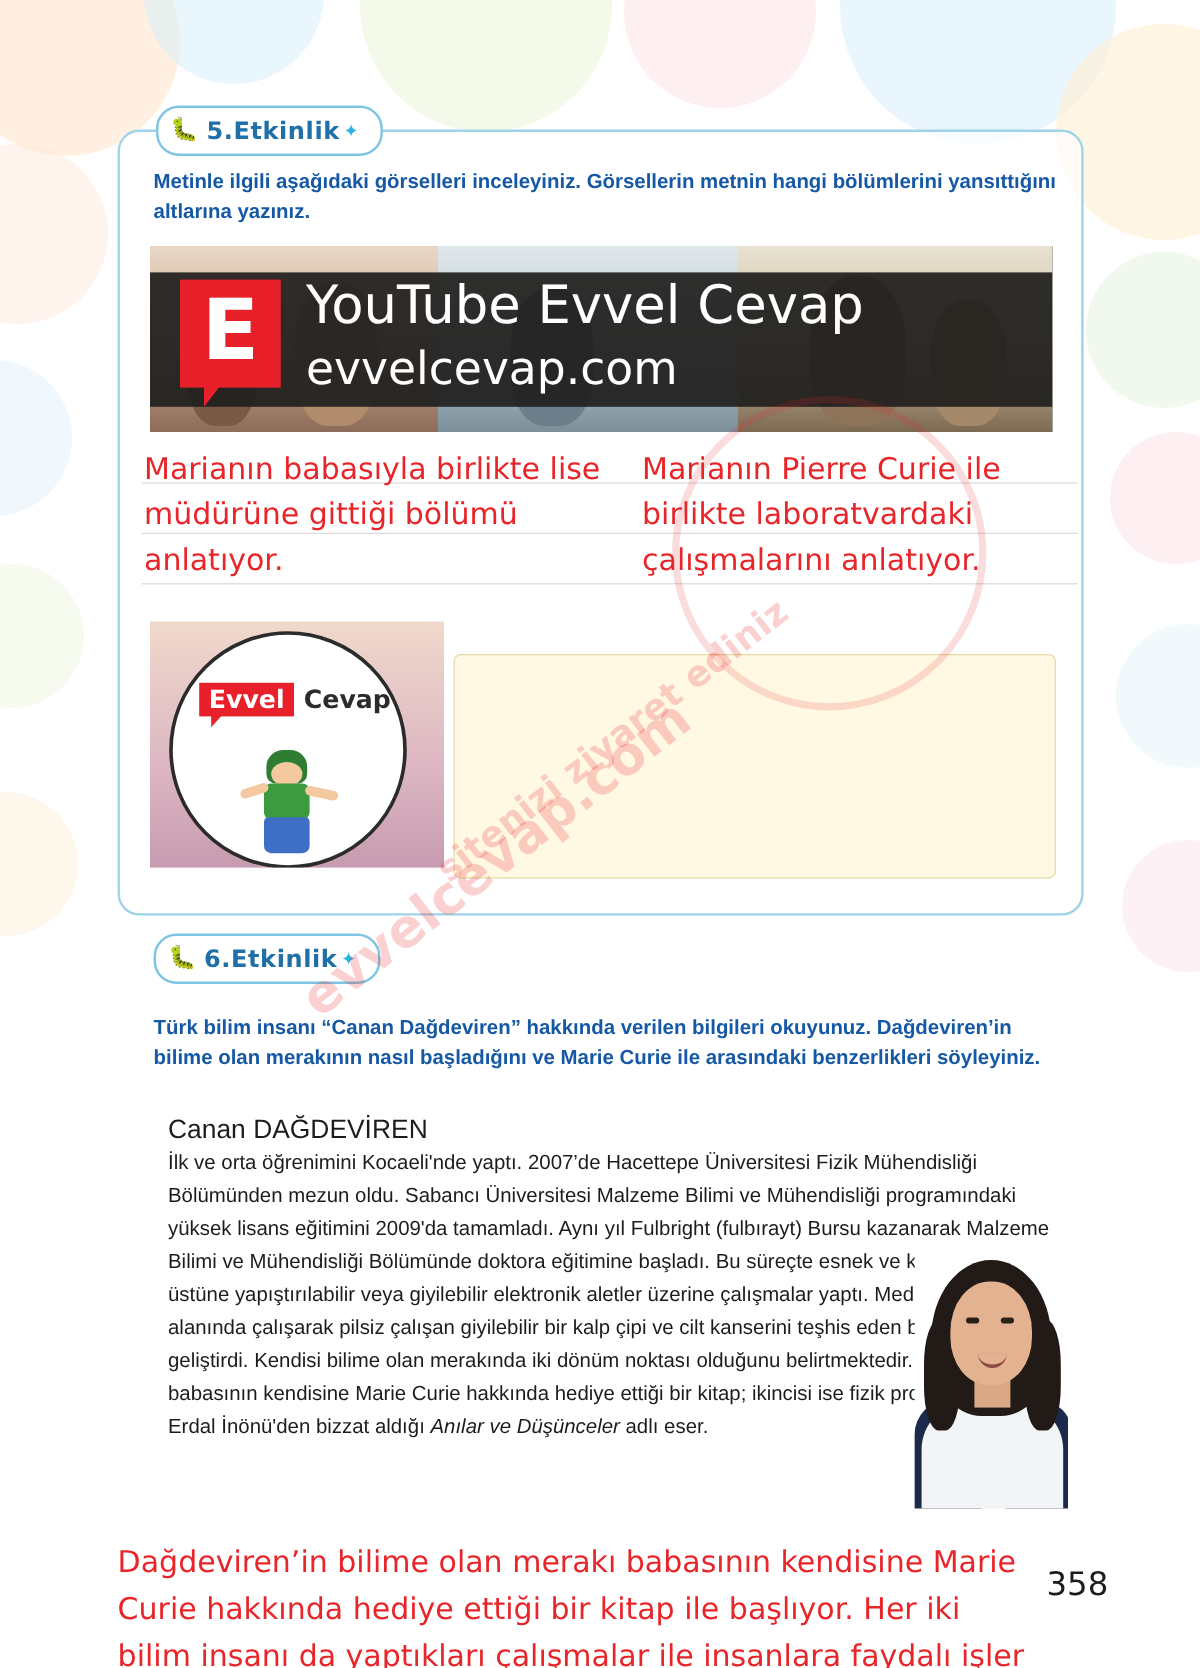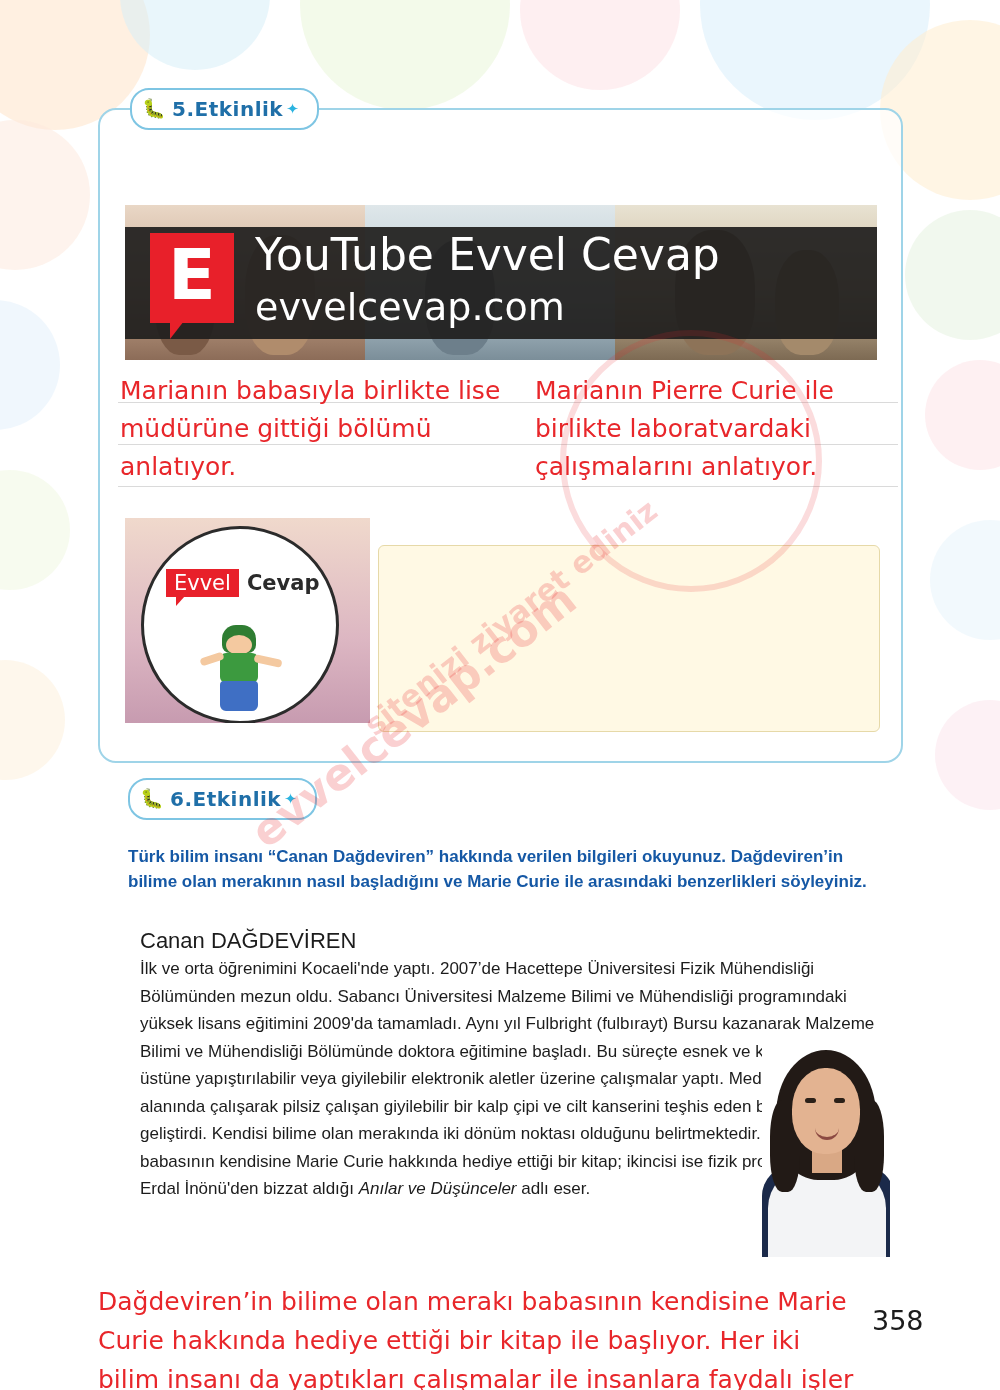--- a/index.html
+++ b/index.html
@@ -242,21 +242,21 @@
     top: 40px;
     display: flex;
     align-items: center;
     font-size: 21px;
     font-family: "DejaVu Sans", sans-serif;
   }
   .ev-tag .red {
     background: #e8202a;
     color: #fff;
     padding: 2px 8px;
-    font-weight: normal;
+    font-weight: bold;
     position: relative;
   }
   .ev-tag .red::after {
     content: "";
     position: absolute;
     left: 10px;
     bottom: -9px;
     border-left: 9px solid #e8202a;
     border-bottom: 10px solid transparent;
   }
@@ -409,20 +409,21 @@
 <div class="page">
 
   <div class="activity-card" id="card5">
     <div class="badge">
       <span class="bug">🐛</span>
       <span>5.Etkinlik</span>
       <span class="star">✦</span>
     </div>
   </div>
 
+  <div class="instruction" id="ins5">Metinle ilgili aşağıdaki görselleri inceleyiniz. Görsellerin metnin hangi bölümlerini yansıttığını altlarına yazınız.</div>
 
   <div class="image-strip">
     <div class="strip-photo left">
       <div class="person" style="left:30px;top:40px;width:60px;height:110px;background:#7a5a46;"></div>
       <div class="person" style="left:120px;top:30px;width:70px;height:120px;background:#b08c6c;"></div>
     </div>
     <div class="strip-photo mid">
       <div class="person" style="left:60px;top:35px;width:70px;height:115px;background:#6d7f8b;"></div>
     </div>
     <div class="strip-photo right">

